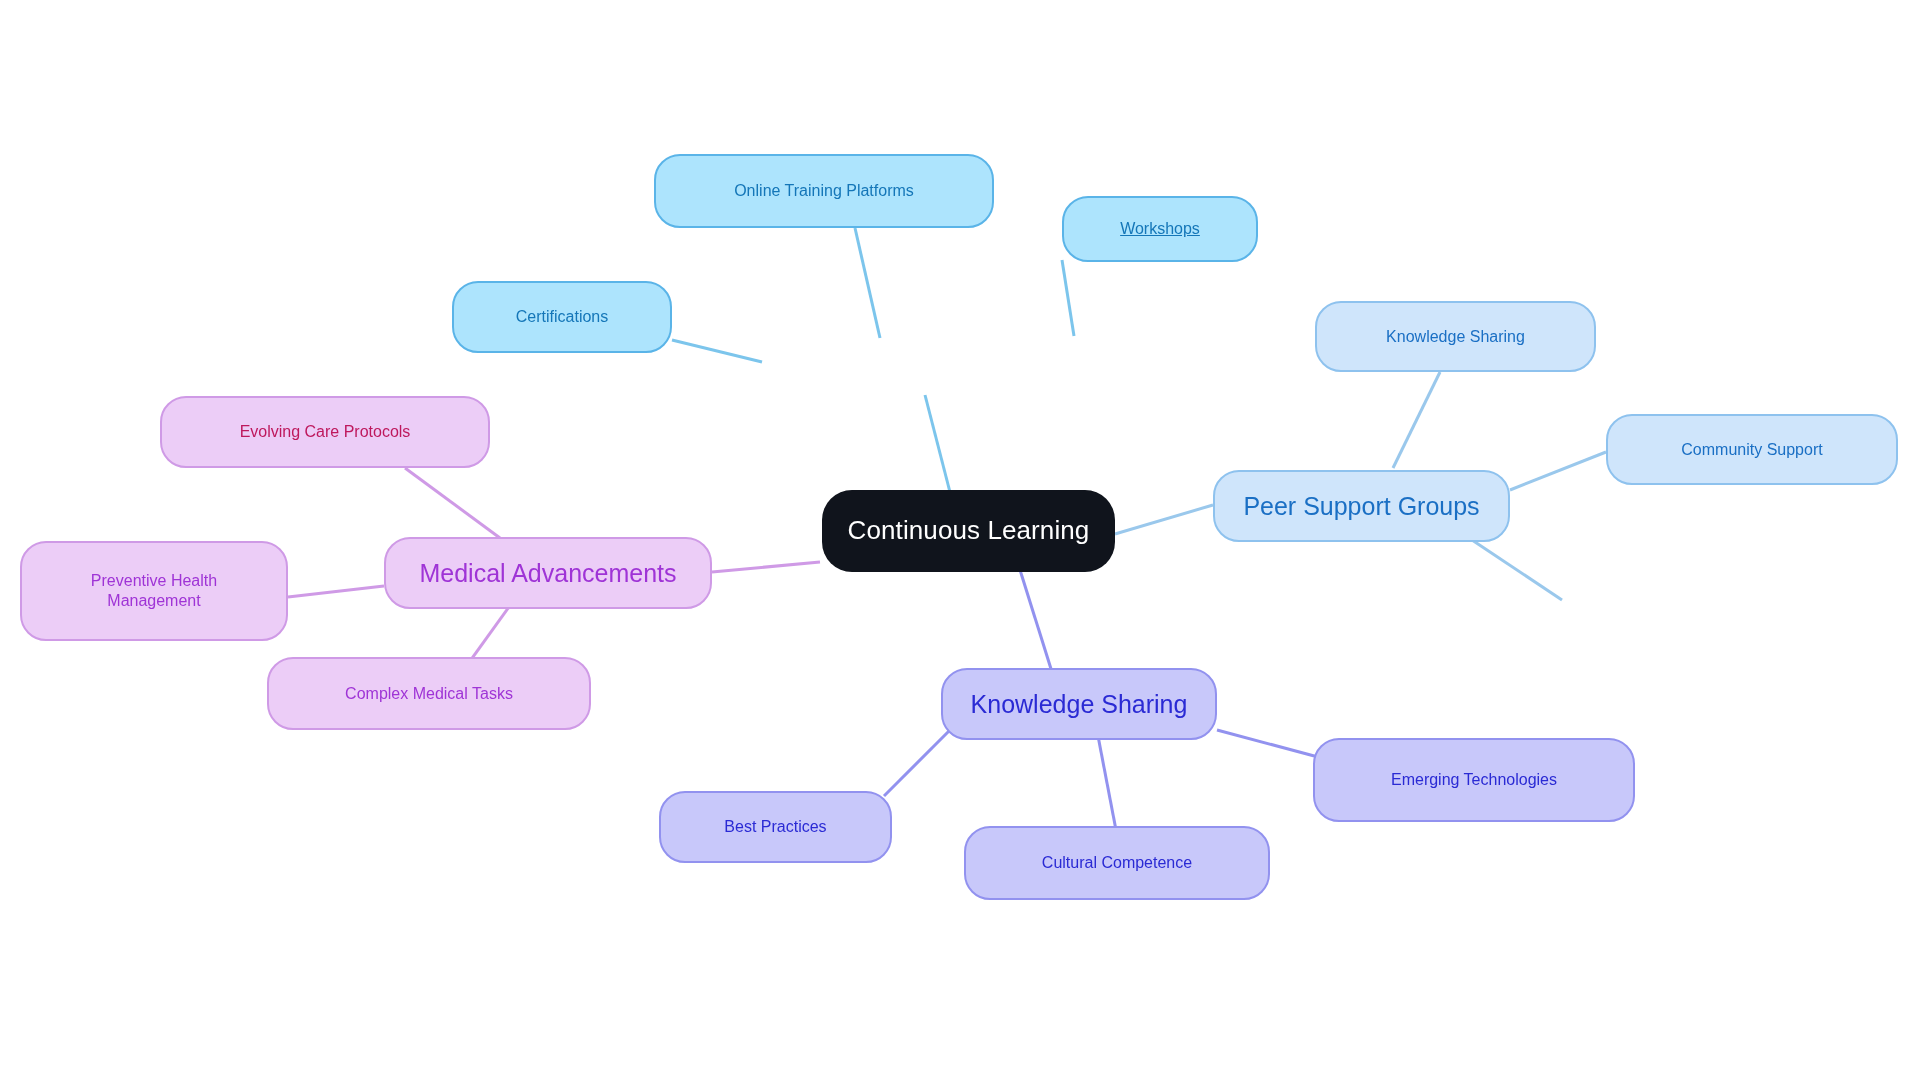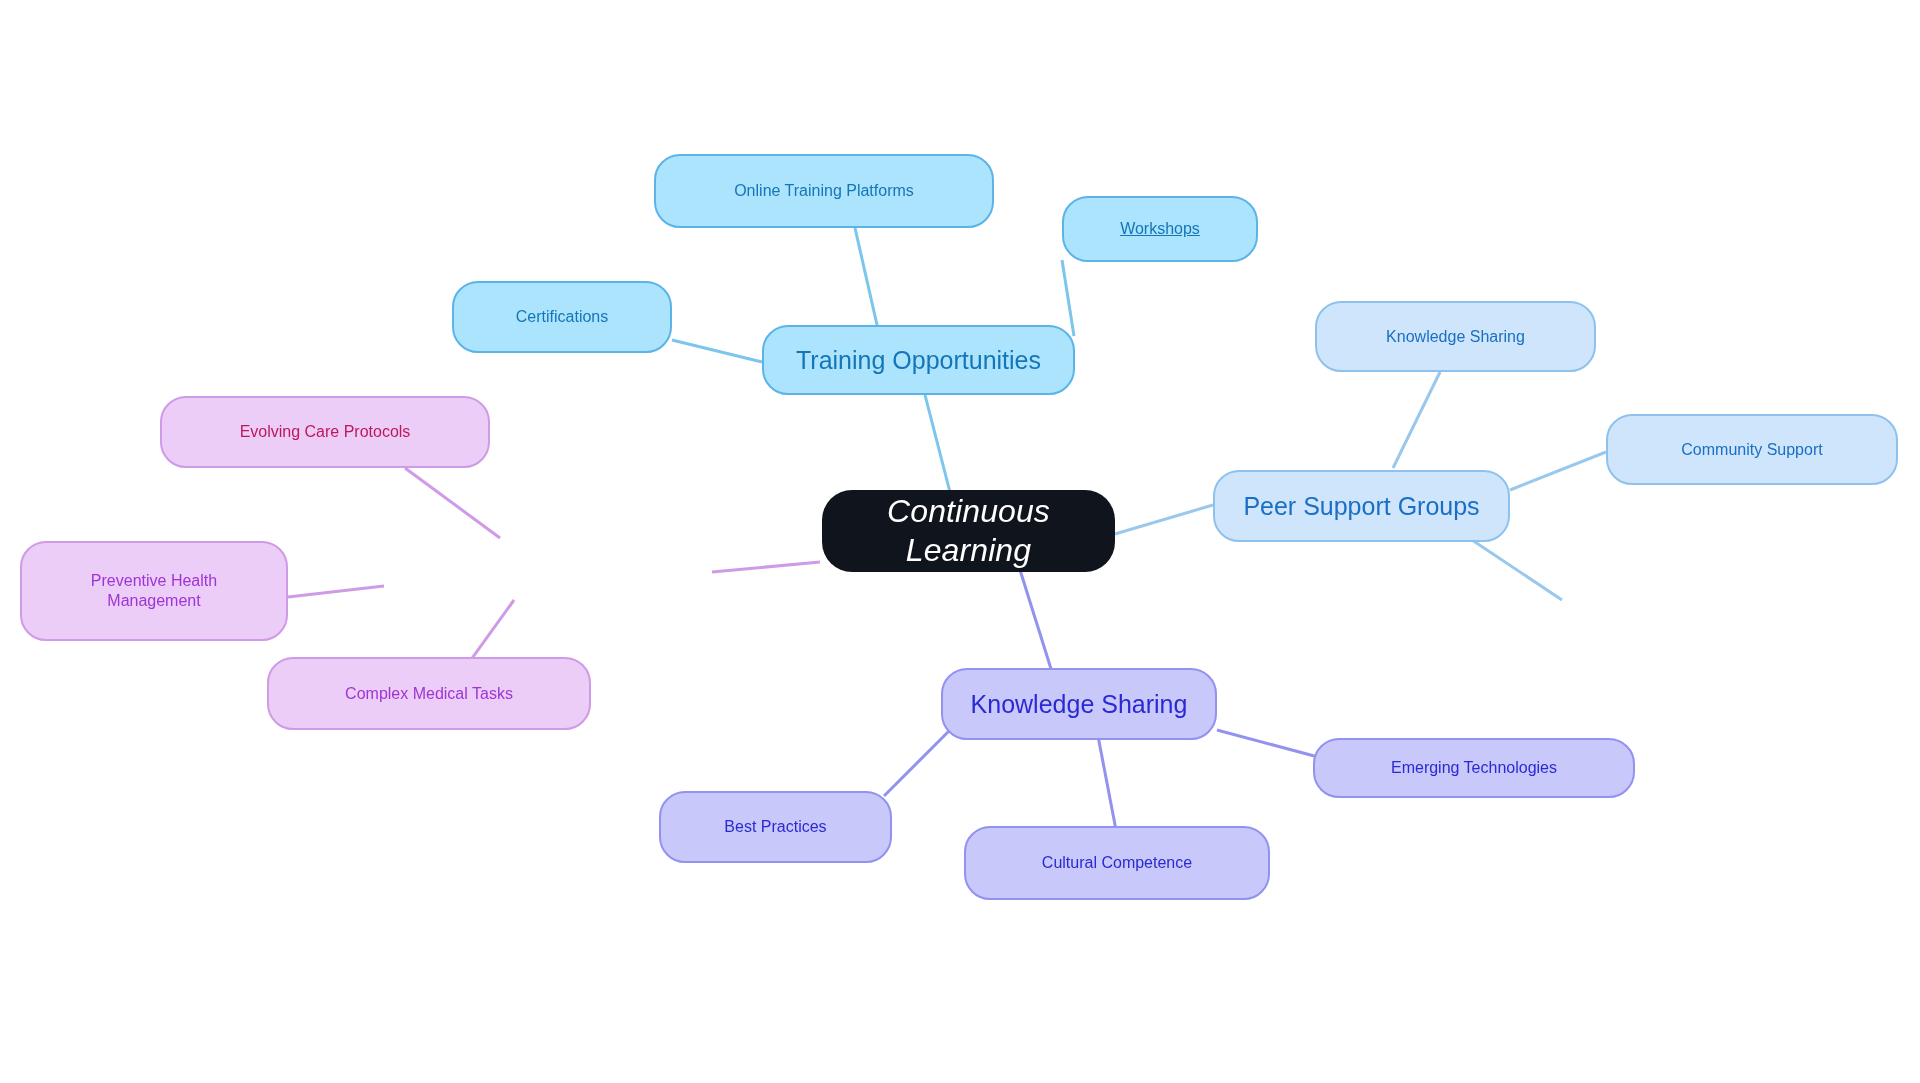--- a/index.html
+++ b/index.html
@@ -35,23 +35,22 @@
     border-radius: 26px;
     border-style: solid;
     border-width: 2px;
     line-height: 1.22;
     white-space: pre-line;
     padding: 0 10px;
   }
   .node.root {
     border-radius: 30px;
     border-width: 0;
-    font-size: 32px;
+    font-size: 26px;
     letter-spacing: 0.1px;
-    font-style: italic;
   }
   .node.lvl1 { font-size: 25px; }
   .node.lvl2 { font-size: 16px; }
 </style>
 </head>
 <body>
 
 <div id="canvas">
 
   <svg id="edges" viewBox="0 0 1920 1083" xmlns="http://www.w3.org/2000/svg">
@@ -73,22 +72,20 @@
 
     <line x1="820" y1="562" x2="712" y2="572" stroke="#cf9ae6" stroke-width="3"></line>
     <line x1="500" y1="538" x2="405" y2="468" stroke="#cf9ae6" stroke-width="3"></line>
     <line x1="384" y1="586" x2="288" y2="597" stroke="#cf9ae6" stroke-width="3"></line>
     <line x1="514" y1="600" x2="442" y2="700" stroke="#cf9ae6" stroke-width="3"></line>
   </svg>
 
   <div class="node root" style="left:822px; top:490px; width:293px; height:82px;
               background:#10141c; color:#ffffff;">Continuous Learning</div>
 
-  <div class="node lvl1" style="left:762px; top:325px; width:313px; height:70px;
-              background:#ade4fd; border-color:#5ab4e8; color:#1476b8;">Training Opportunities</div>
 
   <div class="node lvl2" style="left:654px; top:154px; width:340px; height:74px;
               background:#ade4fd; border-color:#5ab4e8; color:#1476b8;">Online Training Platforms</div>
 
   <div class="node lvl2" style="left:1062px; top:196px; width:196px; height:66px;
               background:#ade4fd; border-color:#5ab4e8; color:#1476b8;text-decoration:underline;">Workshops</div>
 
   <div class="node lvl2" style="left:452px; top:281px; width:220px; height:72px;
               background:#ade4fd; border-color:#5ab4e8; color:#1476b8;">Certifications</div>
 
@@ -98,29 +95,31 @@
   <div class="node lvl2" style="left:1315px; top:301px; width:281px; height:71px;
               background:#cfe5fb; border-color:#8ec2ee; color:#1a6fc4;">Knowledge Sharing</div>
 
   <div class="node lvl2" style="left:1606px; top:414px; width:292px; height:71px;
               background:#cfe5fb; border-color:#8ec2ee; color:#1a6fc4;">Community Support</div>
 
 
   <div class="node lvl1" style="left:941px; top:668px; width:276px; height:72px;
               background:#c8c8fa; border-color:#9292ef; color:#2a2ad4;">Knowledge Sharing</div>
 
-  <div class="node lvl2" style="left:1313px; top:738px; width:322px; height:60px;
+  <div class="node lvl2" style="left:1313px; top:738px; width:322px; height:84px;
               background:#c8c8fa; border-color:#9292ef; color:#2a2ad4;">Emerging Technologies</div>
 
   <div class="node lvl2" style="left:964px; top:826px; width:306px; height:74px;
               background:#c8c8fa; border-color:#9292ef; color:#2a2ad4;">Cultural Competence</div>
 
   <div class="node lvl2" style="left:659px; top:791px; width:233px; height:72px;
               background:#c8c8fa; border-color:#9292ef; color:#2a2ad4;text-align:right;">Best Practices</div>
 
+  <div class="node lvl1" style="left:384px; top:537px; width:328px; height:72px;
+              background:#eccdf7; border-color:#cf9ae6; color:#9f34d6;">Medical Advancements</div>
 
   <div class="node lvl2" style="left:160px; top:396px; width:330px; height:72px;
               background:#eccdf7; border-color:#cf9ae6; color:#be185d;">Evolving Care Protocols</div>
 
   <div class="node lvl2" style="left:20px; top:541px; width:268px; height:100px;
               background:#eccdf7; border-color:#cf9ae6; color:#9f34d6;">Preventive Health
 Management</div>
 
   <div class="node lvl2" style="left:267px; top:657px; width:324px; height:73px;
               background:#eccdf7; border-color:#cf9ae6; color:#9f34d6;">Complex Medical Tasks</div>

